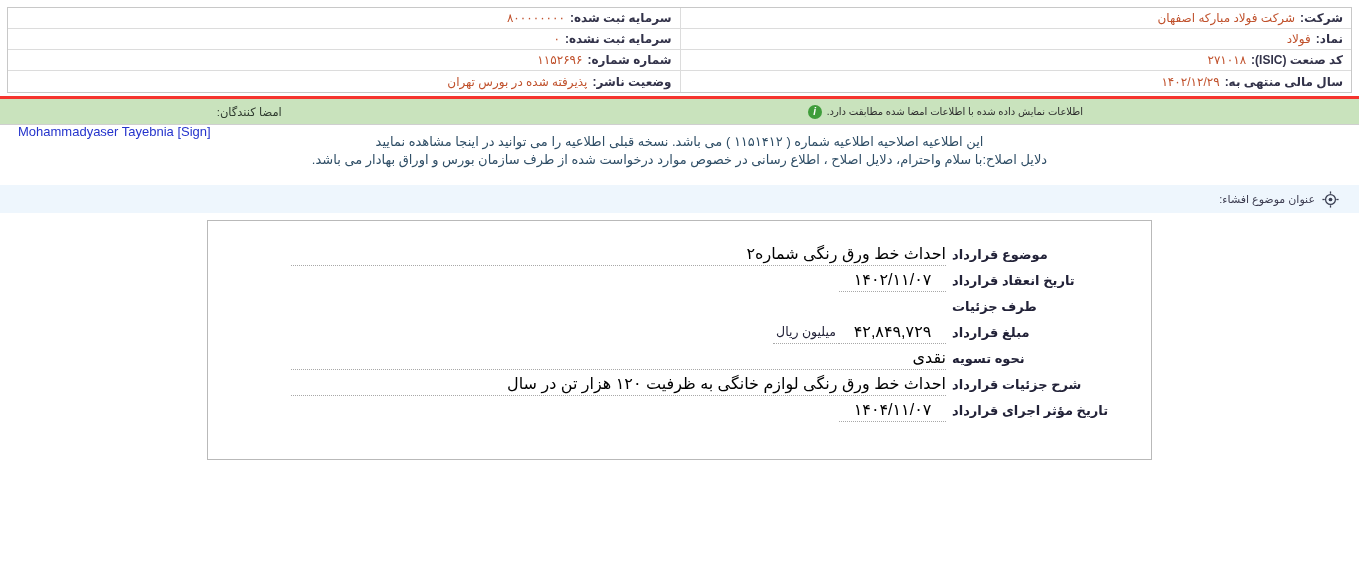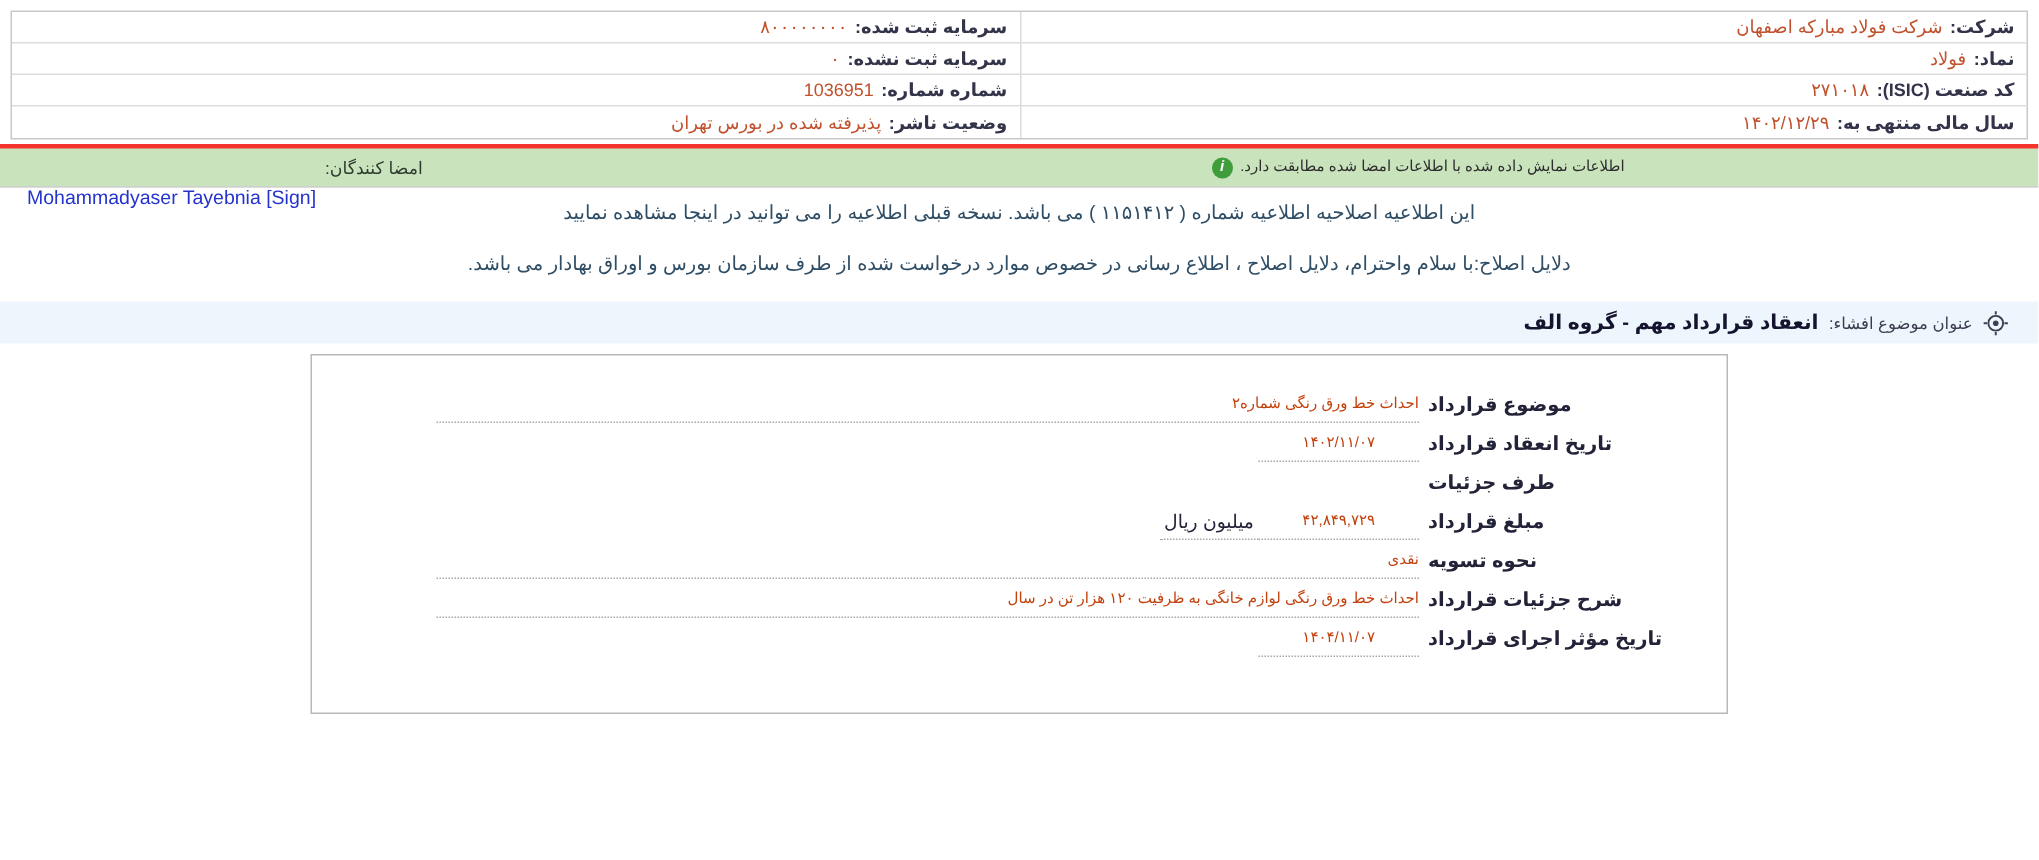--- a/index.html
+++ b/index.html
@@ -64,21 +64,20 @@
 
   
   .notice {
     margin-top: 8px;
     text-align: center;
     font-size: 13px; color: #2f4e66;
     line-height: 18px;
   }
   .inline-link { color: inherit; cursor: pointer; }
   .reason {
-    margin-top: 16px;
     text-align: center;
     font-size: 13px; color: #2f4e66;
     line-height: 18px;
   }
 
   
   .disclosure-bar {
     margin-top: 16px;
     background: #eef6fd;
     height: 28px;
@@ -104,21 +103,21 @@
   .field-label {
     width: 205px;
     padding-left: 6px;
     text-align: left;
     font-weight: bold;
     font-size: 13px; color: #222238;
     white-space: nowrap;
   }
   .field-value {
     border-bottom: 1px dotted #a8a8a8;
-    font-size: 10px; color: #c2410c;
+    font-size: 16px; color: #000000;
     height: 24px;
     display: flex; align-items: center;
     white-space: nowrap;
   }
   .field-value.wide { width: 655px; justify-content: flex-start; }
   .field-value.narrow { width: 107px; justify-content: center; }
   .field-unit {
     width: 66px;
     border-bottom: 1px dotted #a8a8a8;
     height: 24px;
@@ -148,21 +147,21 @@
       <div class="info-cell col-left">
       <span class="info-label">سرمایه ثبت نشده:</span>
       <span class="info-value">۰</span>
     </div>
       <div class="info-cell col-right">
       <span class="info-label">کد صنعت (ISIC):</span>
       <span class="info-value">۲۷۱۰۱۸</span>
     </div>
       <div class="info-cell col-left">
       <span class="info-label">شماره شماره:</span>
-      <span class="info-value">1036951</span>
+      <span class="info-value">۱۱۵۲۶۹۶</span>
     </div>
       <div class="info-cell col-right last-row">
       <span class="info-label">سال مالی منتهی به:</span>
       <span class="info-value">۱۴۰۲/۱۲/۲۹</span>
     </div>
       <div class="info-cell col-left last-row">
       <span class="info-label">وضعیت ناشر:</span>
       <span class="info-value">پذیرفته شده در بورس تهران</span>
     </div>
     </div>
@@ -191,21 +190,20 @@
       <svg width="17" height="17" viewBox="0 0 20 20">
         <circle cx="10" cy="10" r="5.8" fill="none" stroke="#3a3f52" stroke-width="1.5"></circle>
         <circle cx="10" cy="10" r="2.2" fill="#3a3f52"></circle>
         <line x1="10" y1="0.5" x2="10" y2="3.2" stroke="#3a3f52" stroke-width="1.5"></line>
         <line x1="10" y1="16.8" x2="10" y2="19.5" stroke="#3a3f52" stroke-width="1.5"></line>
         <line x1="0.5" y1="10" x2="3.2" y2="10" stroke="#3a3f52" stroke-width="1.5"></line>
         <line x1="16.8" y1="10" x2="19.5" y2="10" stroke="#3a3f52" stroke-width="1.5"></line>
       </svg>
     </span>
     <span class="disclosure-label">عنوان موضوع افشاء:</span>
-    <span class="disclosure-title">انعقاد قرارداد مهم - گروه الف</span>
   </div>
 
   <div class="contract-box">
       <div class="field-row">
       <div class="field-label">موضوع قرارداد</div>
       <div class="field-value wide">احداث خط ورق رنگی شماره۲</div>
 
     </div>
       <div class="field-row">
       <div class="field-label">تاریخ انعقاد قرارداد</div>

